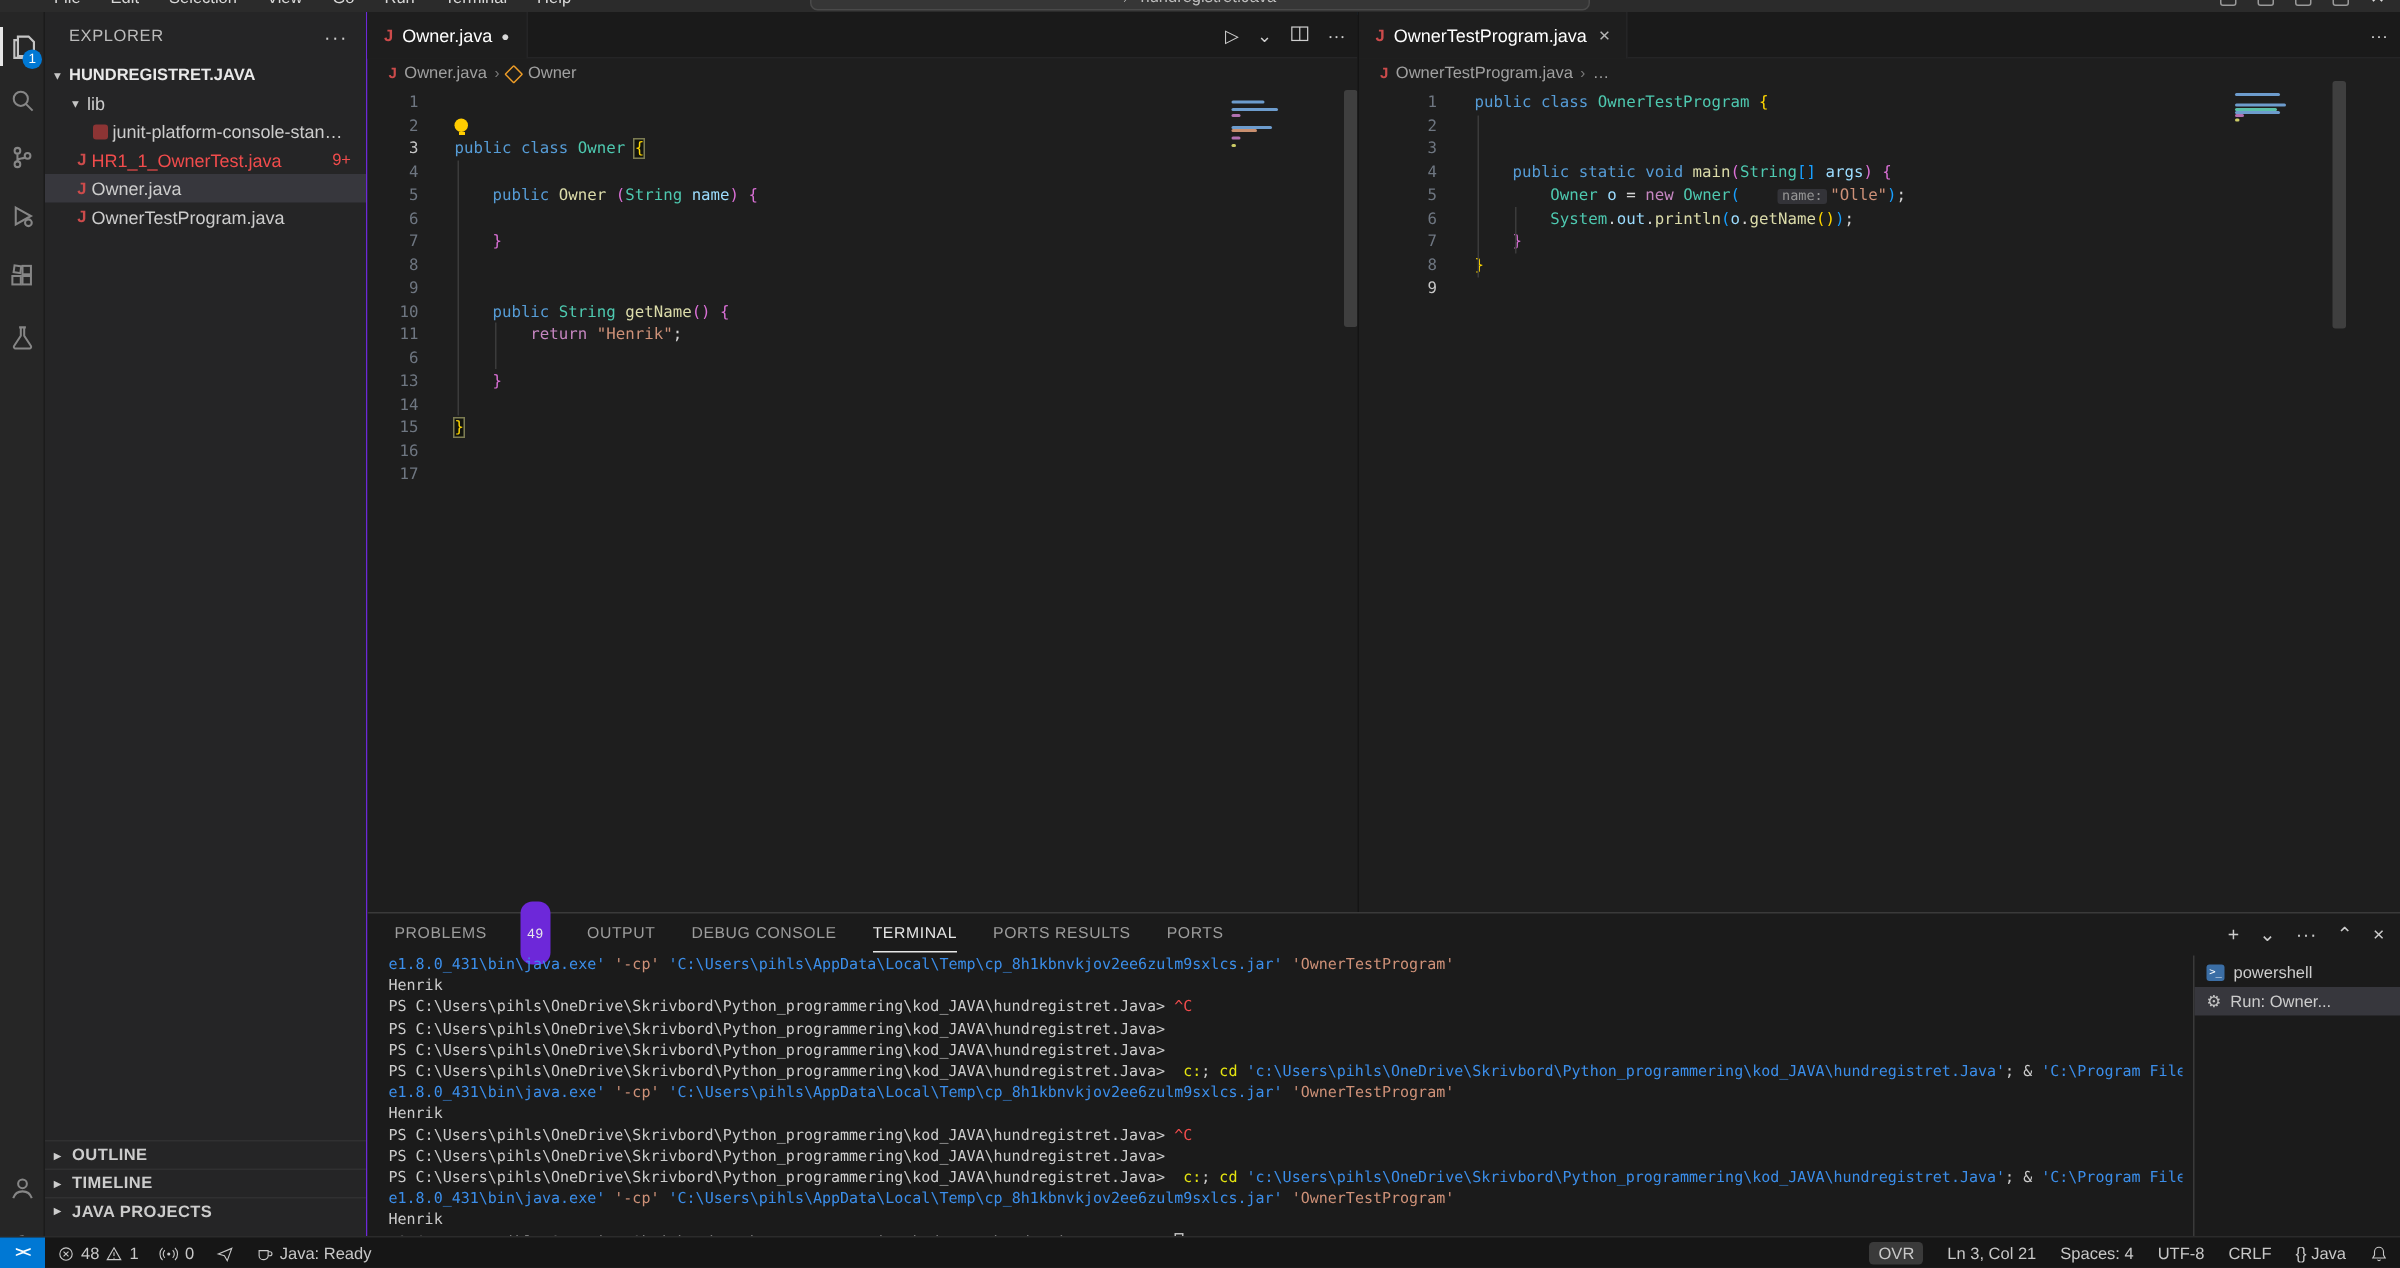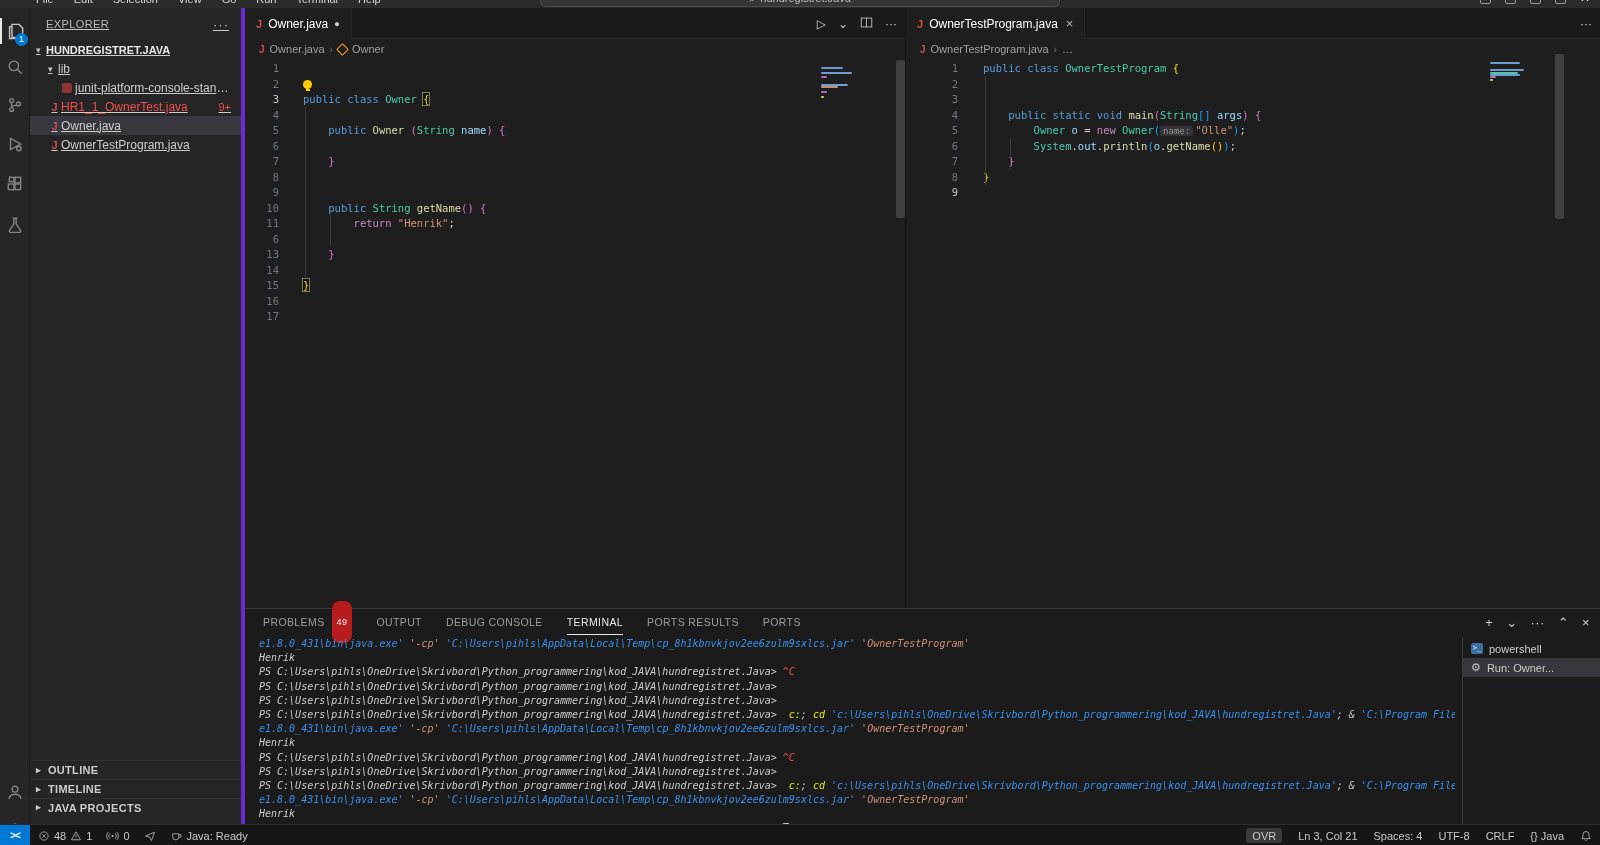--- a/index.html
+++ b/index.html
@@ -21,21 +21,21 @@
   
   #activitybar { position:absolute; left:0; top:8px; width:30px; bottom:21px; background:#262626; border-right:1px solid #1b1b1b; }
   .act-icon { position:absolute; left:0; width:30px; height:34px; display:flex; align-items:center; justify-content:center; }
   .act-icon svg { stroke:#c5c5c5; fill:none; stroke-width:1.2; }
   .act-icon.dim svg { stroke:#868686; }
   .act-icon.active::before { content:""; position:absolute; left:0; top:4px; bottom:4px; width:2px; background:#e7e7e7; }
   .act-badge { position:absolute; right:2px; bottom:2px; min-width:13px; height:13px; border-radius:7px;
                background:#0078d4; color:#fff; font-size:9px; line-height:13px; text-align:center; }
 
   
-  #sidebar { position:absolute; left:30px; top:8px; width:215px; bottom:21px; background:#252526; border-right:4px solid #6d28d9;text-decoration:underline; }
+  #sidebar { position:absolute; left:30px; top:8px; width:215px; bottom:21px; background:#252526; border-right:1px solid #6d28d9; }
   #sidebar-header { height:32px; display:flex; align-items:center; justify-content:space-between; padding:0 12px 0 16px;
                     font-size:11px; letter-spacing:.4px; color:#bbbbbb; }
   #sidebar-header .more { color:#cccccc; font-size:13px; letter-spacing:1px; }
   .tree-row { position:relative; height:19px; display:flex; align-items:center; font-size:12px; color:#cccccc; white-space:nowrap; }
   .tree-row.selected { background:#37373d; }
   .tree-row .chev { width:10px; font-size:9px; color:#c5c5c5; display:inline-block; }
   .tree-row .jicon { color:#cc4b4b; font-weight:bold; font-size:11px; width:13px; text-align:center; }
   .tree-row .jar { width:10px; height:10px; background:#8c3434; border-radius:2px; margin-right:3px; display:inline-block; }
   .tree-row .lbl { overflow:hidden; text-overflow:ellipsis; max-width:160px; }
   .tree-row .lbl.error, .tree-row .badge.error { color:#f14c4c; }
@@ -70,40 +70,40 @@
   .code-line { position:relative; height:15.5px; white-space:pre; }
   .code-line .num { position:absolute; left:0; top:0; width:34px; text-align:right; color:#6e7681; }
   .code-line .num.active { color:#c6c6c6; }
   #editor-right .code-line .num { width:52px; }
   .code-line .src { position:absolute; left:58px; top:0; }
   #editor-right .code-line .src { left:77px; }
   .tk-kw{color:#569cd6} .tk-ctrl{color:#c586c0} .tk-type{color:#4ec9b0} .tk-fn{color:#dcdcaa}
   .tk-var{color:#9cdcfe} .tk-str{color:#ce9178} .tk-txt{color:#d4d4d4}
   .tk-b1{color:#ffd700} .tk-b2{color:#da70d6} .tk-b3{color:#179fff}
   .tk-b1box{color:#ffd700; outline:1px solid #7c7c52; background:#11130d;}
-  .tk-hint{background:#333338; color:#969696; border-radius:2px; font-size:9px; padding:0 3px; margin-right:2px;}
+  .tk-hint{background:#333338; color:#969696; border-radius:2px; font-size:9px; padding:0 3px; margin-right:2px;margin-left:25px;}
   .lens { color:#8f8f8f; font-size:9.5px; }
   .bulb { position:relative; display:inline-block; width:9px; height:9px; background:#ffcc00; border-radius:50%; top:1px; }
   .bulb::after { content:""; position:absolute; left:2.5px; top:9px; width:4px; height:2.5px; background:#ffcc00; }
   .indent-guide { position:absolute; width:1px; background:#3b3b3b; }
   .minimap { position:absolute; top:54px; }
   .minimap i { position:absolute; height:2px; border-radius:1px; }
   .scroll-thumb { position:absolute; background:#4b4b4b; opacity:.75; border-radius:2px; }
 
   
   #panel { position:absolute; left:245px; right:0; top:608px; bottom:21px; background:#1b1b1b; border-top:1px solid #3a3a3a; }
   #panel-tabs { position:relative; height:26px; display:flex; align-items:center; gap:24px; padding-left:18px;
                 font-size:10.5px; letter-spacing:.4px; color:#9d9d9d; }
-  .panel-tab { display:flex; align-items:center; gap:7px; height:26px; }
+  .panel-tab { display:flex; align-items:center; gap:22px; height:26px; }
   .panel-tab.active { color:#e7e7e7; box-shadow:inset 0 -1px 0 #e7e7e7; }
-  .panel-tab .pbadge { background:#b91c1c; color:#eaeaea; border-radius:8px; font-size:9px; padding:16px 5px; }
+  .panel-tab .pbadge { background:#6d28d9; color:#eaeaea; border-radius:8px; font-size:9px; padding:16px 5px; }
   #panel-actions { position:absolute; right:10px; top:0; height:26px; display:flex; align-items:center; gap:13px;
                    color:#cccccc; font-size:13px; }
   #terminal { position:absolute; left:14px; right:145px; top:28px; bottom:0; overflow:hidden;
-              font-family:"DejaVu Sans Mono", monospace; font-size:10px; line-height:14.2px;font-style:italic; }
+              font-family:"DejaVu Sans Mono", monospace; font-size:10px; line-height:14.2px; }
   .tm-line { white-space:pre; overflow:hidden; }
   .tm-p{color:#cccccc} .tm-red{color:#f14c4c} .tm-yel{color:#e5e510} .tm-blu{color:#3b8eea} .tm-tan{color:#ce9178}
   .tm-cursor { display:inline-block; width:6px; height:11px; border:1px solid #bbbbbb; vertical-align:-2px; }
   #terminal-list { position:absolute; right:0; top:28px; width:138px; bottom:0; border-left:1px solid #3a3a3a; padding-top:2px; }
   .term-item { height:19px; display:flex; align-items:center; gap:6px; padding-left:8px; font-size:11px; color:#cccccc; white-space:nowrap; overflow:hidden; }
   .term-item.selected { background:#37373d; }
   .ps-icon { width:12px; height:11px; background:#3b6ea5; border-radius:2px; color:#fff; font-size:7px; line-height:11px; text-align:center; font-family:"DejaVu Sans Mono",monospace; }
   .gear-glyph { font-size:11px; color:#c5c5c5; }
 
   

